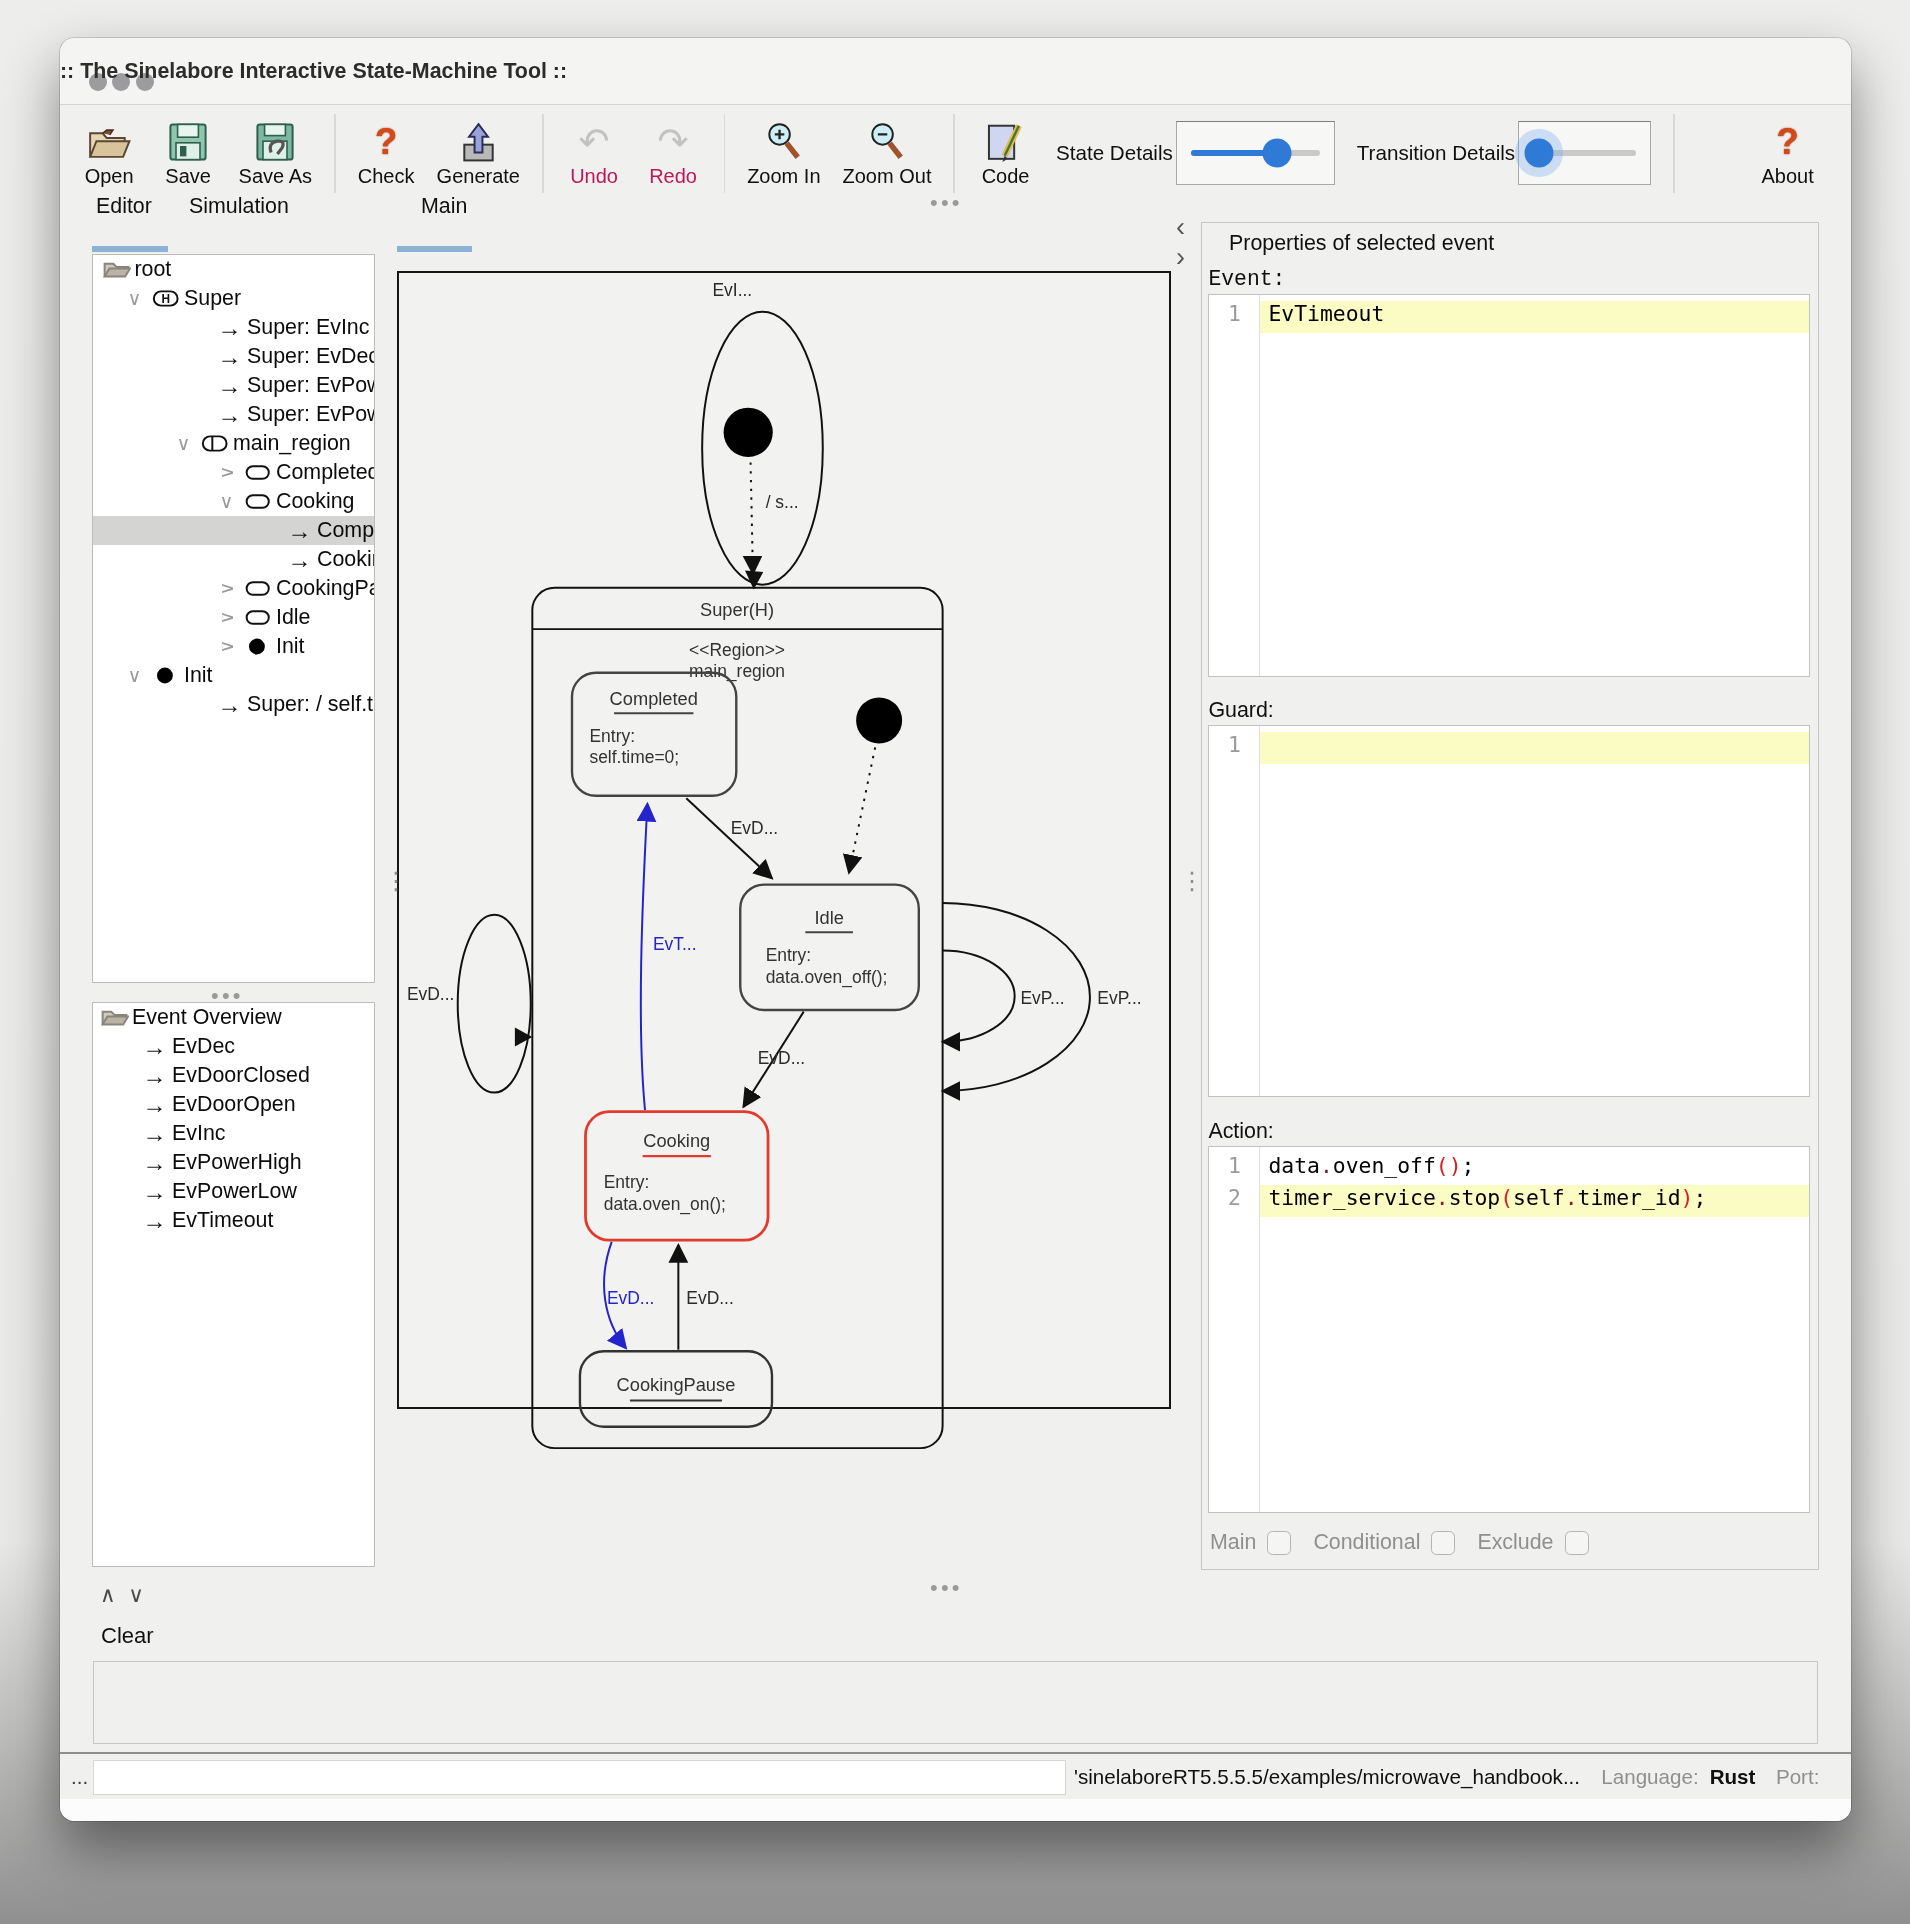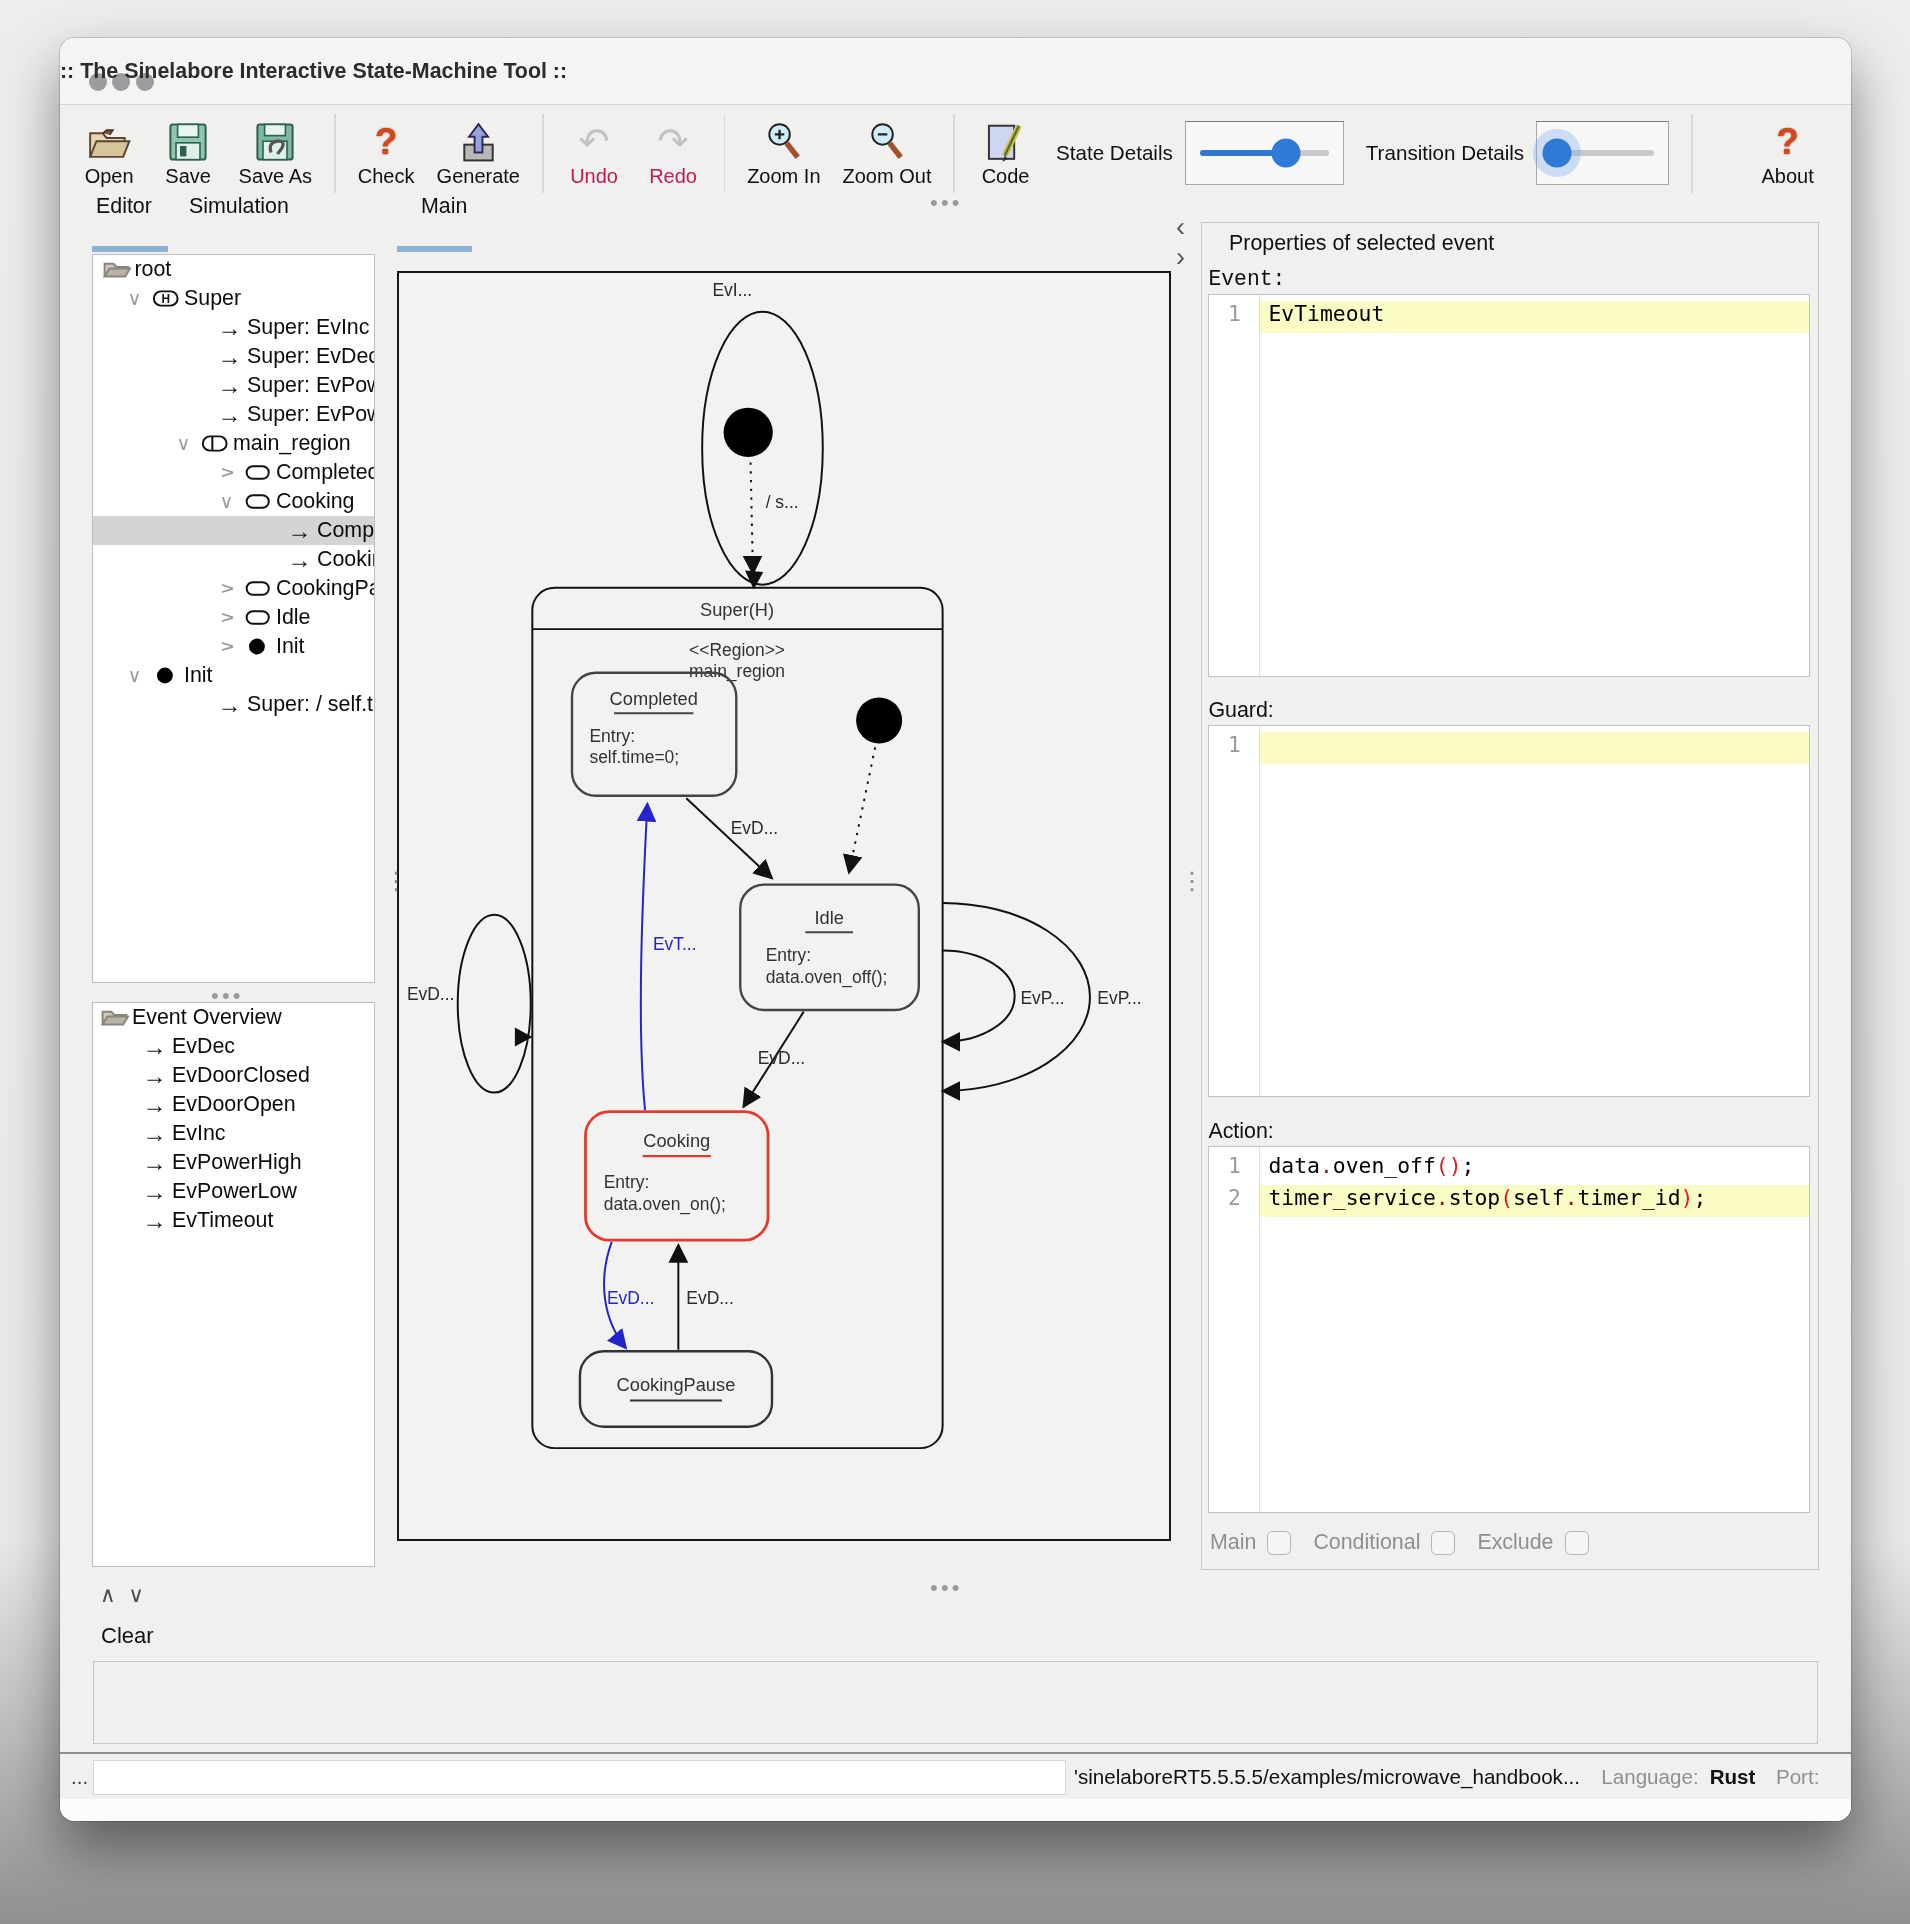--- a/index.html
+++ b/index.html
@@ -23,21 +23,21 @@
   .toolbar { position:absolute; left:0; top:68px; width:100%; height:94px;
     display:flex; align-items:center; padding:0 20.6px; gap:22px; }
   .tbtn { display:flex; flex-direction:column; align-items:center; gap:3.2px; min-width:57px; }
   .ticon { height:44px; display:flex; align-items:flex-end; justify-content:center; }
   .tlabel { font-size:20px; color:#101010; white-space:nowrap; }
   .tbtn.disabled .tlabel { color:#be185d; }
   .tdiv { width:1.6px; height:79px; background:#d9d9d7; flex:none; }
   .qmark { font-size:37px; font-weight:bold; color:#d4491c; line-height:40px;
     text-shadow:0 0 1.6px #8c1d00; }
   .uglyph { font-size:37px; color:#c2c2c0; line-height:41px; }
-  .slidergroup { display:flex; align-items:center; gap:12px; }
+  .slidergroup { display:flex; align-items:center; gap:3px; }
   .sliderlabel { font-size:20.6px; color:#101010; white-space:nowrap; }
   .sliderbox { width:159px; height:64px; background:#f7f7f5; border:1.6px solid #a8a8a6;
     border-top-color:#7d7d7b; display:flex; align-items:center; padding:0 14.3px; }
   .track { position:relative; flex:1; height:5.6px; background:#c9c9c7; border-radius:3.2px; }
   .trackfill { position:absolute; left:0; top:0; height:5.6px; background:#2e7ad6; border-radius:3.2px; }
   .thumb { position:absolute; top:50%; width:29px; height:29px; border-radius:50%;
     background:#2e7ad6; transform:translate(-50%,-50%); }
   .thumb.halo { box-shadow:0 0 0 9.5px rgba(120,170,240,.35); }
   .spacer { flex:1; }
   .handle-h { position:absolute; color:#9a9a98; font-size:22px; letter-spacing:3.2px; }
@@ -51,21 +51,21 @@
   .panelbox { position:absolute; background:#fff; border:1.6px solid #bcbcba; overflow:hidden; }
   .trow { height:29px; display:flex; align-items:center; font-size:21.4px; color:#0c0c0c;
     white-space:nowrap; }
   .trow.selected { background:#d4d4d2; }
   .chev { width:29px; flex:none; color:#9a9a98; font-size:19px; text-align:center; }
   .chev.closed { transform:rotate(-90deg); }
   .ticn { width:35px; flex:none; display:flex; justify-content:center; align-items:center; }
   .tarrow { width:35px; flex:none; font-size:24px; text-align:center; color:#111; }
 
   
-  .canvas { position:absolute; left:337px; top:233px; width:774px; height:1270px;
+  .canvas { position:absolute; left:337px; top:233px; width:774px; height:1138px;
     background:#f2f2f0; border:2.4px solid #161616; }
   svg text { font-family:"Liberation Sans", sans-serif; }
   .st-title { font-size:23px; fill:#333; }
   .st-body  { font-size:22px; fill:#333; }
   .st-lab   { font-size:22px; fill:#2b2b2b; }
   .st-blue  { fill:#2424cc; }
 
   
   .props { position:absolute; left:1141px; top:184px; width:618px; height:1348px;
     border:1.6px solid #c6c6c4; background:#f0f0ee; }

